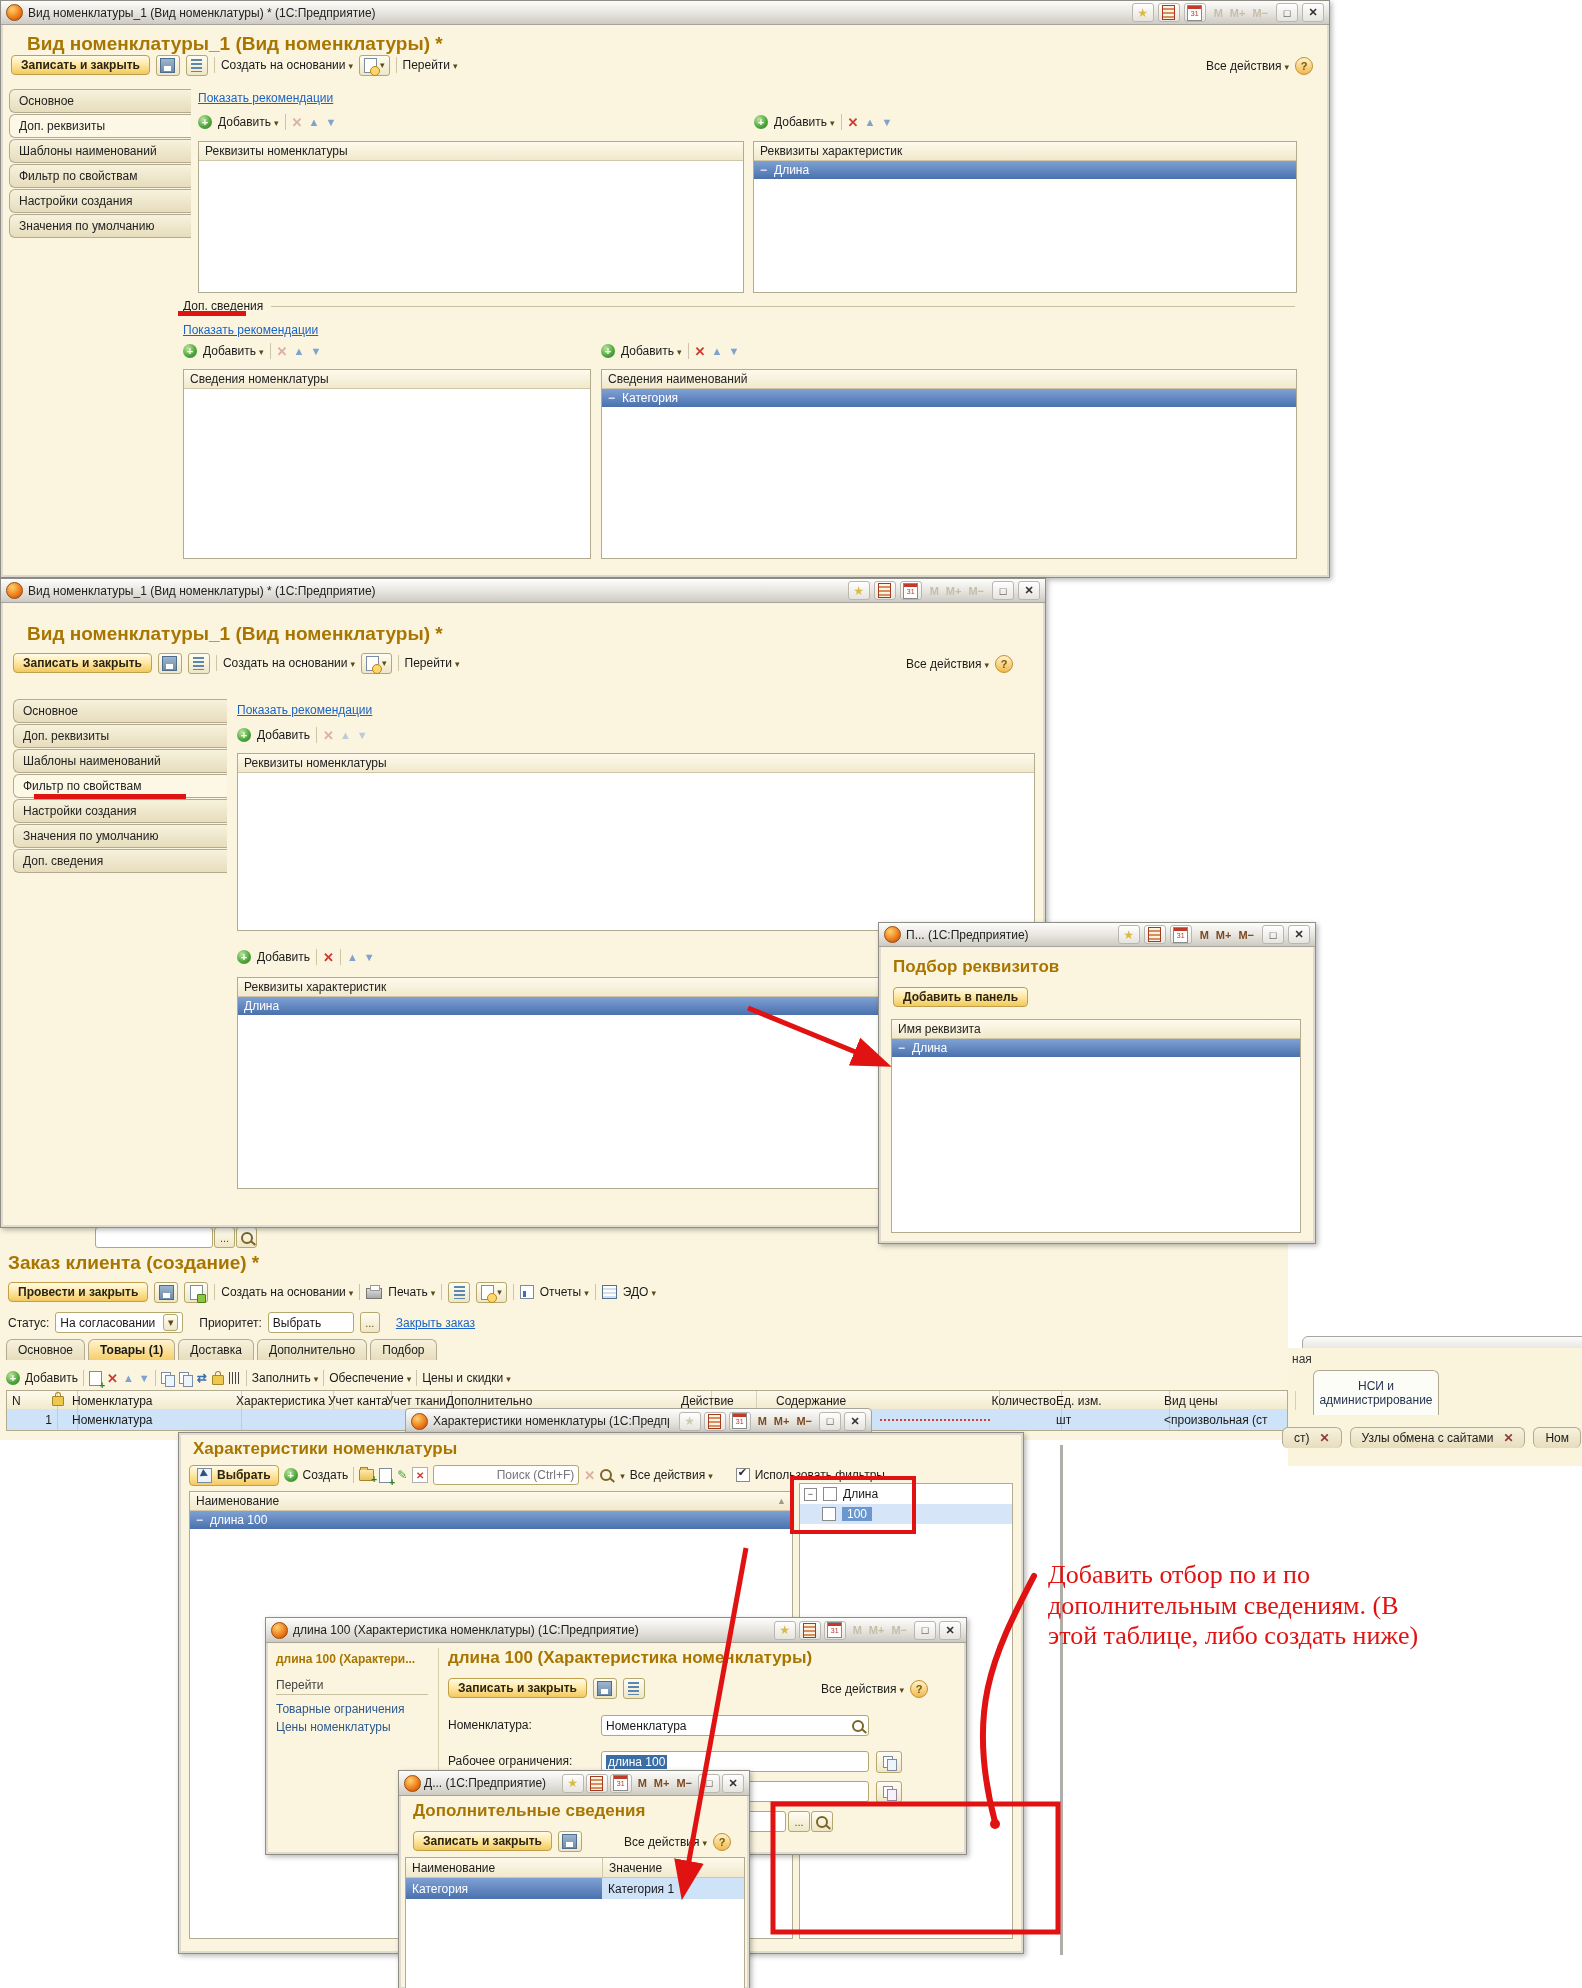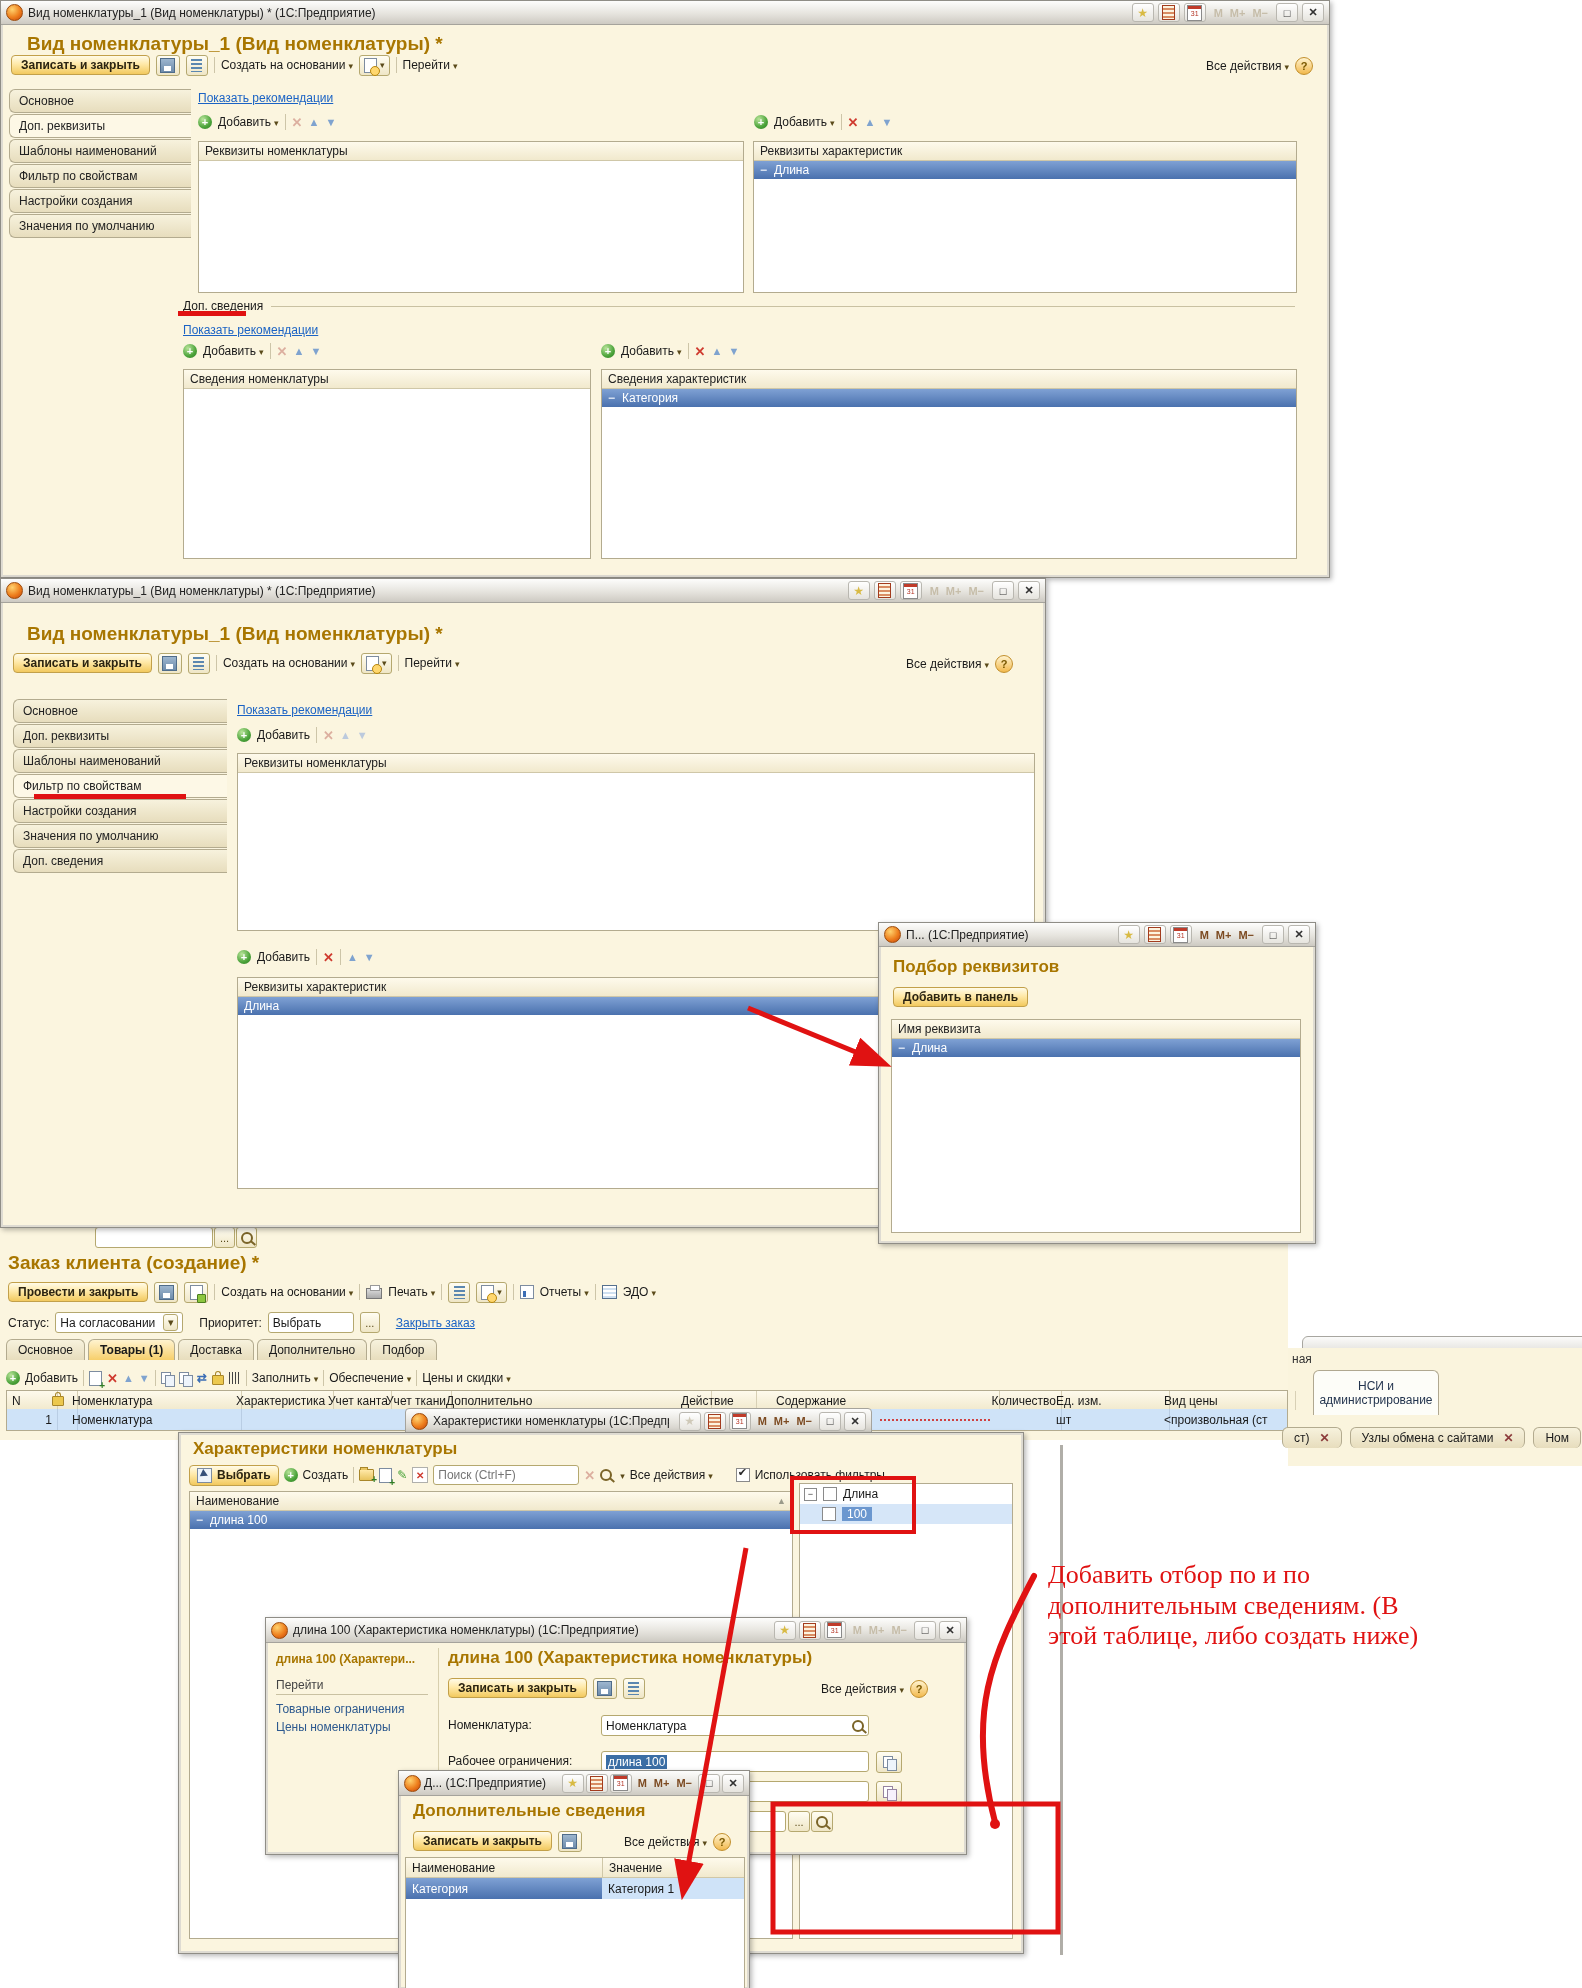--- a/index.html
+++ b/index.html
@@ -187,21 +187,21 @@
       <span class="car">Добавить</span>
       <span class="vsep"></span>
       <span class="ix"></span>
       <span class="iup"></span>
       <span class="idn"></span>
     </div>
     <div class="tbl" style="left:182px;top:368px;width:406px;height:188px">
       <div class="thead">Сведения номенклатуры</div>
     </div>
     <div class="tbl" style="left:600px;top:368px;width:694px;height:188px">
-      <div class="thead">Сведения характеристик</div>
+      <div class="thead">Сведения наименований</div>
       <div class="rsel">
           <span class="dash">−</span>
           <span>Категория</span>
         </div>
     </div>
   </div>
 
   <div class="win" style="left:0;top:578px;width:1044px;height:648px;z-index:10">
     <div class="tbar">
       <span class="logo"></span>
@@ -474,21 +474,21 @@
           <span class="ipick"></span>
           <span>Выбрать</span>
         </span>
       <span class="iplus"></span>
       <span>Создать</span>
       <span class="vsep"></span>
       <span class="ifold"></span>
       <span class="idoc plus"></span>
       <span class="ipen"></span>
       <span class="ixbox"></span>
-      <input class="fld" style="width: 146px; height: 20px; color: rgb(154, 154, 142);" placeholder="Поиск (Ctrl+F)">
+      <input class="fld" style="width: 146px; height: 20px; color: rgb(154, 154, 142); text-align: right;" placeholder="Поиск (Ctrl+F)">
       <span class="ix dim"></span>
       <span class="imag"></span>
       <span class="car"></span>
       <span class="car">Все действия</span>
       <span class="cbx on" style="margin-left:18px"></span>
       <span>Использовать фильтры</span>
     </div>
     <div class="tbl" style="left:10px;top:58px;width:602px;height:446px">
       <div class="thead" style="justify-content:space-between">
           <span>Наименование</span>

